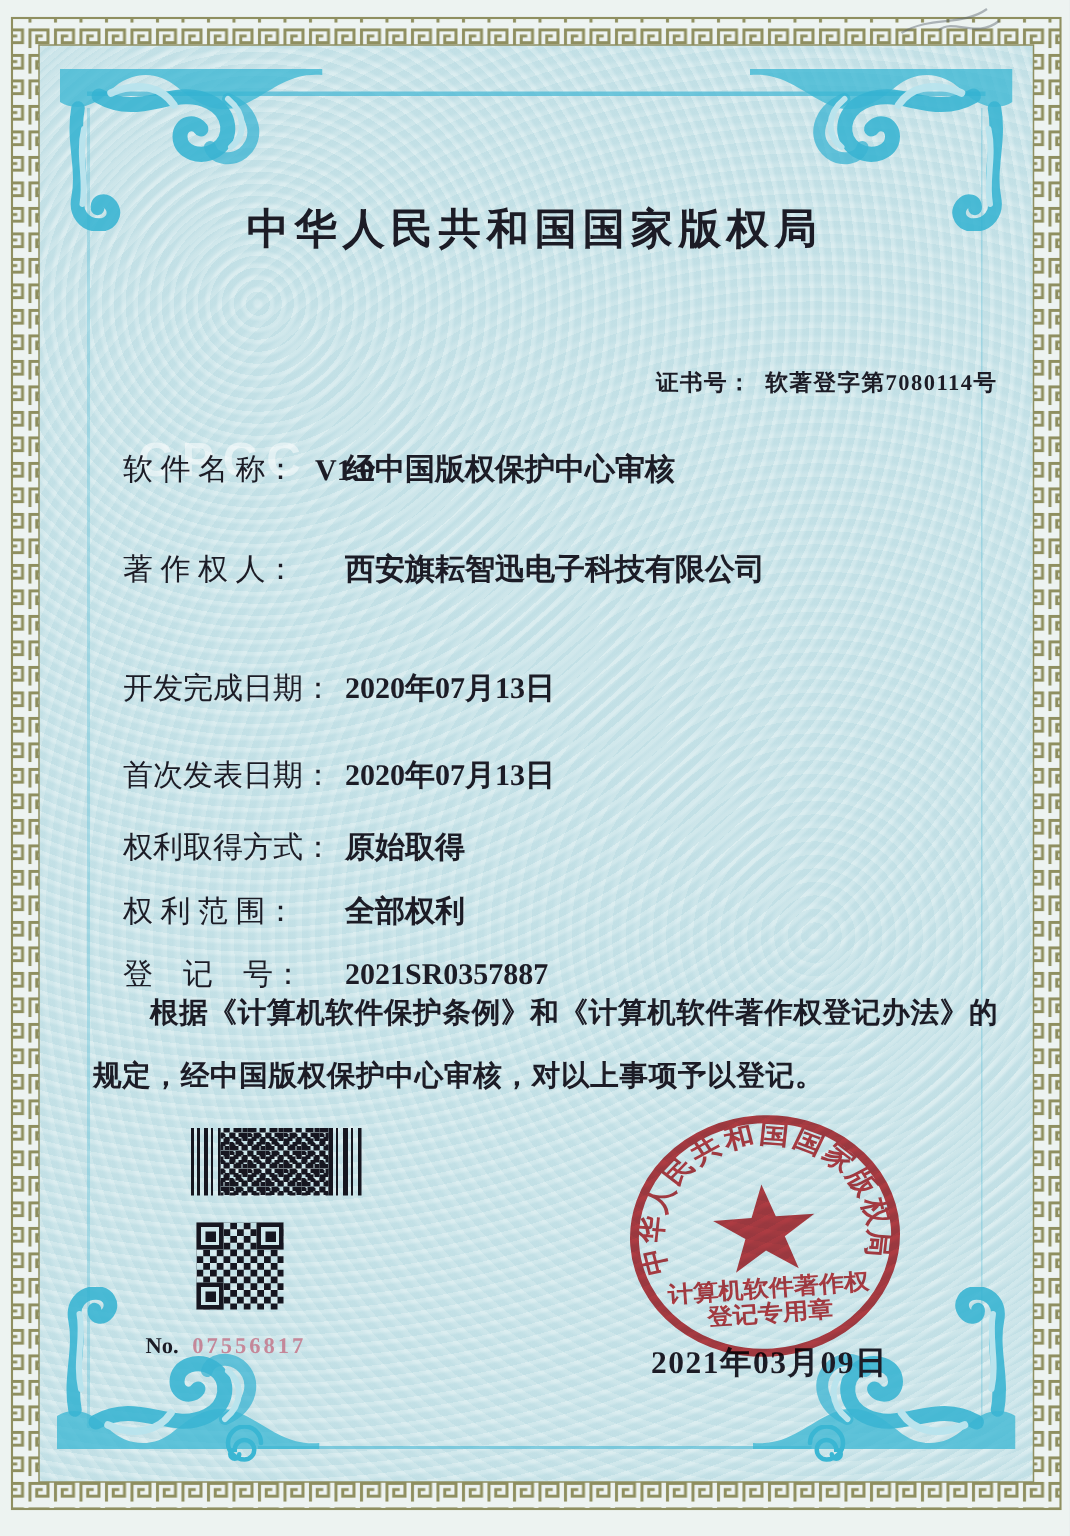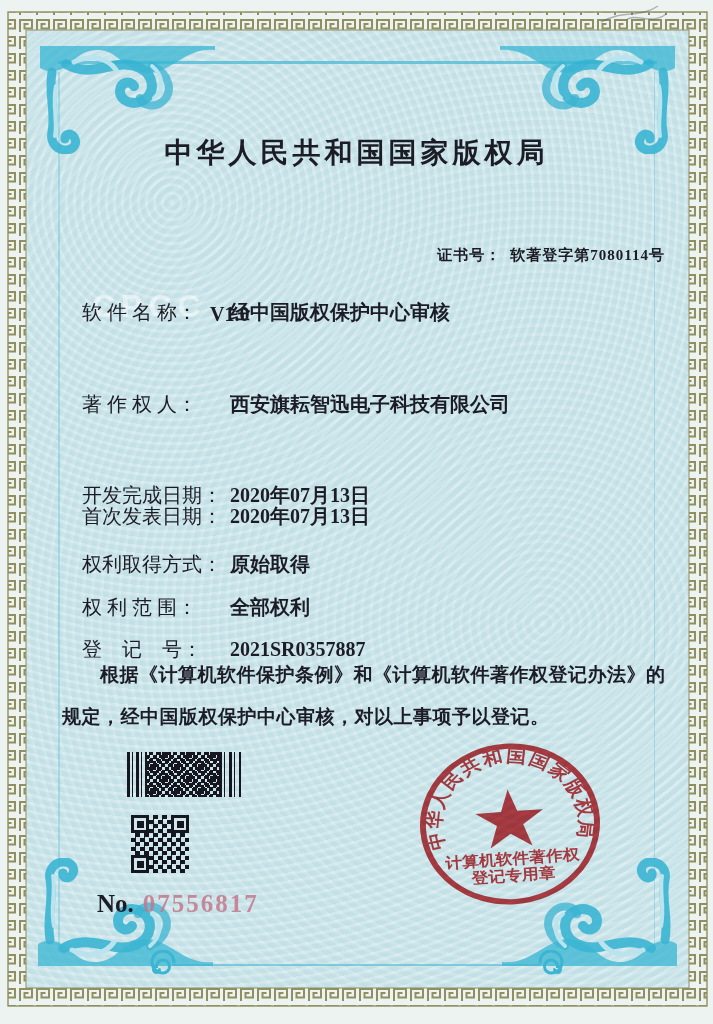--- a/index.html
+++ b/index.html
@@ -51,21 +51,21 @@
       repeating-conic-gradient(#161620 0 25%,transparent 0 50%) 0 0/6px 6px,
       repeating-conic-gradient(#161620 0 25%,transparent 0 50%) 2px 3px/8px 8px;}
   .bc-r{width:22px;background:repeating-linear-gradient(90deg,#161620 0 3px,transparent 3px 5px,#161620 5px 6.5px,transparent 6.5px 10px);}
   
   .qr{position:absolute;left:131px;top:815px;width:58px;height:58px;
       background:repeating-conic-gradient(#161620 0 25%,transparent 0 50%) 0 0/9px 9px;}
   .fp{position:absolute;width:18px;height:18px;border:3.5px solid #161620;background:#cfe7eb;box-sizing:border-box;}
   .fp::after{content:"";position:absolute;inset:2.5px;background:#161620;}
   .fp.tl{left:0;top:0}.fp.tr{right:0;top:0}.fp.bl{left:0;bottom:0}
   
-  .serial{position:absolute;left:97px;top:890px;font-size:25px;font-weight:700;}
+  .serial{position:absolute;left:97px;top:890px;font-size:15px;font-weight:700;}
   .serial .num{color:#c4788c;letter-spacing:2px;margin-left:9px;font-weight:600;opacity:.85;}
   .date{position:absolute;left:434px;top:894px;font-size:21px;font-weight:700;letter-spacing:1px;}
   
   .seal{position:absolute;left:416px;top:740px;width:188px;height:168px;
         mix-blend-mode:multiply;opacity:.92;transform:rotate(-4deg);}
   .seal text{font-family:"Liberation Serif","DejaVu Serif",serif;}
 </style>
 </head>
 <body>
 
@@ -133,25 +133,25 @@
 
   <div class="certno">
     <span>证书号：</span><span class="v">软著登字第7080114号</span>
   </div>
 
   <div class="row" style="top:276px">
     <span class="lbl">软 件 名 称：</span><span class="val">经中国版权保护中心审核</span>
   </div>
   <div class="val2" style="top:303px">V1.0</div>
 
-  <div class="row" style="top:368px">
+  <div class="row" style="top:343px">
     <span class="lbl">著 作 权 人：</span><span class="val">西安旗耘智迅电子科技有限公司</span>
   </div>
 
-  <div class="row" style="top:459px">
+  <div class="row" style="top:422px">
     <span class="lbl">开发完成日期：</span><span class="val">2020年07月13日</span>
   </div>
 
   <div class="row" style="top:480px">
     <span class="lbl">首次发表日期：</span><span class="val">2020年07月13日</span>
   </div>
 
   <div class="row" style="top:571px">
     <span class="lbl">权 利 范 围：</span><span class="val">全部权利</span>
   </div>
@@ -176,20 +176,21 @@
   <div class="qr">
     <div class="fp tl"></div>
     <div class="fp tr"></div>
     <div class="fp bl"></div>
   </div>
 
   <div class="serial">
     <span>No.</span><span class="num">07556817</span>
   </div>
 
+  <div class="date">2021年03月09日</div>
 
   <svg class="seal" viewBox="0 0 190 190" preserveAspectRatio="none">
     <circle cx="95" cy="95" r="88" fill="none" stroke="#c62f36" stroke-width="6"></circle>
     <path id="sealArc" d="M40.6,139.1 A70,70 0 1 1 149.4,139.1" fill="none"></path>
     <polygon points="95,56 103.2,80.7 129.2,80.9 108.3,96.3 116.2,121.1 95,106 73.8,121.1 81.7,96.3 60.8,80.9 86.8,80.7" fill="#c62f36"></polygon>
     <text font-size="20" font-weight="bold" fill="#c62f36" letter-spacing="2">
       <textPath href="#sealArc" startOffset="50%" text-anchor="middle">中华人民共和国国家版权局</textPath>
     </text>
     <text x="95" y="140" text-anchor="middle" font-size="17" font-weight="bold" fill="#c62f36">计算机软件著作权</text>
     <text x="95" y="159" text-anchor="middle" font-size="17" font-weight="bold" fill="#c62f36">登记专用章</text>

